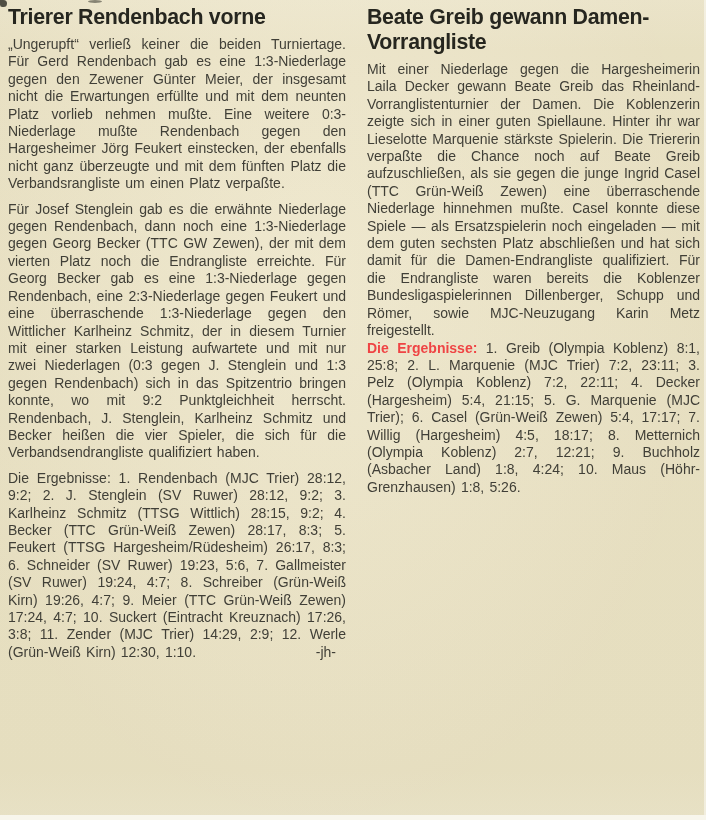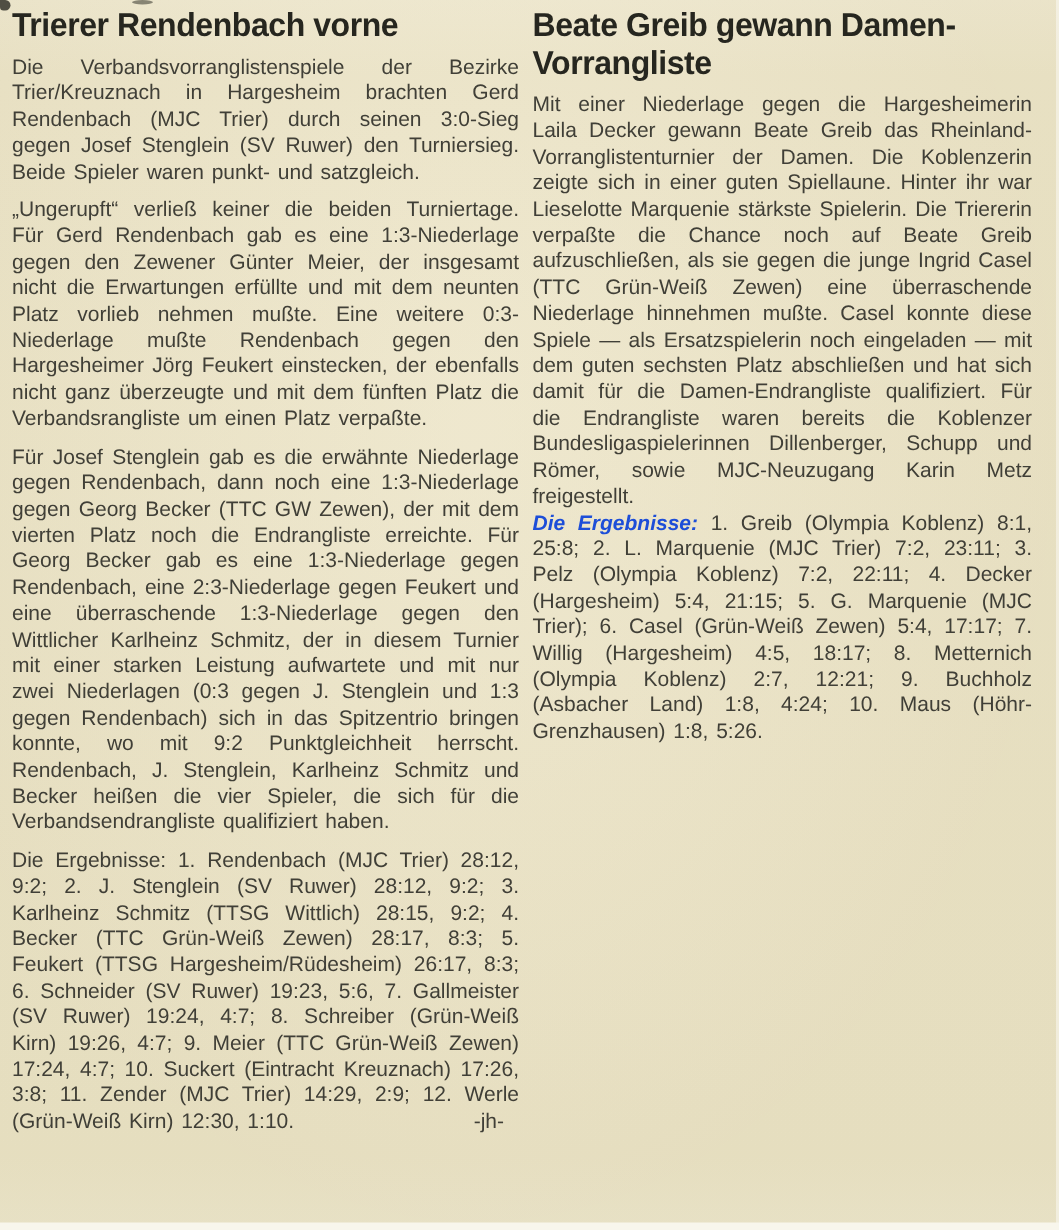--- a/index.html
+++ b/index.html
@@ -20,21 +20,21 @@
       radial-gradient(ellipse at 45% 35%, rgba(255,255,255,0.16) 0%, rgba(0,0,0,0.02) 70%),
       linear-gradient(180deg, #efe8cd 0%, #ece4c6 6%, #eae2c3 94%, #ece5c9 100%);
   }
   .page {
     position: relative;
     box-sizing: border-box;
     width: 706px;
     height: 820px;
     padding: 4px 6px 0 8px;
     display: flex;
-    gap: 9px;
+    gap: 21px;
   }
   .col {
     flex: none;
     width: 338px;
   }
   .col.right {
     width: 333px;
   }
   h1.headline {
     margin: 0 0 7px 0;
@@ -50,21 +50,21 @@
   h1.headline .hl-line { display: block; }
   p.body-text {
     margin: 0 0 8px 0;
     font-size: 14px;
     line-height: 17.4px;
     text-align: justify;
     word-spacing: 1.3px;
     color: #403f37;
   }
   .col.right p.body-text { margin-bottom: 0; }
-  p.body-text strong { font-weight: 700; color: #1d4ed8; font-style: italic; }
+  p.body-text strong { font-weight: 700; color: #ef4444; }
   .byline {
     float: right;
     padding-right: 10px;
     margin-left: 10px;
   }
   
   .edge-bottom {
     position: absolute;
     left: 0; right: 0; bottom: 0;
     height: 5px;
@@ -82,21 +82,20 @@
 </style>
 </head>
 <body>
 
 <div class="paper"></div>
 
 <div class="page">
 
   <div class="col left">
     <h1 class="headline">Trierer Rendenbach vorne</h1>
-    <p class="body-text">Die Verbandsvorranglistenspiele der Bezirke Trier/Kreuznach in Hargesheim brachten Gerd Rendenbach (MJC Trier) durch seinen 3:0-Sieg gegen Josef Stenglein (SV Ruwer) den Turniersieg. Beide Spieler waren punkt- und satzgleich.</p>
     <p class="body-text">„Ungerupft“ verließ keiner die beiden Turniertage. Für Gerd Rendenbach gab es eine 1:3-Niederlage gegen den Zewener Günter Meier, der insgesamt nicht die Erwartungen erfüllte und mit dem neunten Platz vorlieb nehmen mußte. Eine weitere 0:3-Niederlage mußte Rendenbach gegen den Hargesheimer Jörg Feukert einstecken, der ebenfalls nicht ganz überzeugte und mit dem fünften Platz die Verbandsrangliste um einen Platz verpaßte.</p>
     <p class="body-text">Für Josef Stenglein gab es die erwähnte Niederlage gegen Rendenbach, dann noch eine 1:3-Niederlage gegen Georg Becker (TTC GW Zewen), der mit dem vierten Platz noch die Endrangliste erreichte. Für Georg Becker gab es eine 1:3-Niederlage gegen Rendenbach, eine 2:3-Niederlage gegen Feukert und eine überraschende 1:3-Niederlage gegen den Wittlicher Karlheinz Schmitz, der in diesem Turnier mit einer starken Leistung aufwartete und mit nur zwei Niederlagen (0:3 gegen J. Stenglein und 1:3 gegen Rendenbach) sich in das Spitzentrio bringen konnte, wo mit 9:2 Punktgleichheit herrscht. Rendenbach, J. Stenglein, Karlheinz Schmitz und Becker heißen die vier Spieler, die sich für die Verbandsendrangliste qualifiziert haben.</p>
     <p class="body-text"><span>Die Ergebnisse: 1. Rendenbach (MJC Trier) 28:12, 9:2; 2. J. Stenglein (SV Ruwer) 28:12, 9:2; 3. Karlheinz Schmitz (TTSG Wittlich) 28:15, 9:2; 4. Becker (TTC Grün-Weiß Zewen) 28:17, 8:3; 5. Feukert (TTSG Hargesheim/Rüdesheim) 26:17, 8:3; 6. Schneider (SV Ruwer) 19:23, 5:6, 7. Gallmeister (SV Ruwer) 19:24, 4:7; 8. Schreiber (Grün-Weiß Kirn) 19:26, 4:7; 9. Meier (TTC Grün-Weiß Zewen) 17:24, 4:7; 10. Suckert (Eintracht Kreuznach) 17:26, 3:8; 11. Zender (MJC Trier) 14:29, 2:9; 12. Werle (Grün-Weiß Kirn) 12:30, 1:10.</span> <span class="byline">-jh-</span></p>
   </div>
 
   <div class="col right">
     <h1 class="headline">
         <span class="hl-line">Beate Greib gewann Damen-</span>
         <span class="hl-line">Vorrangliste</span>
       </h1>

